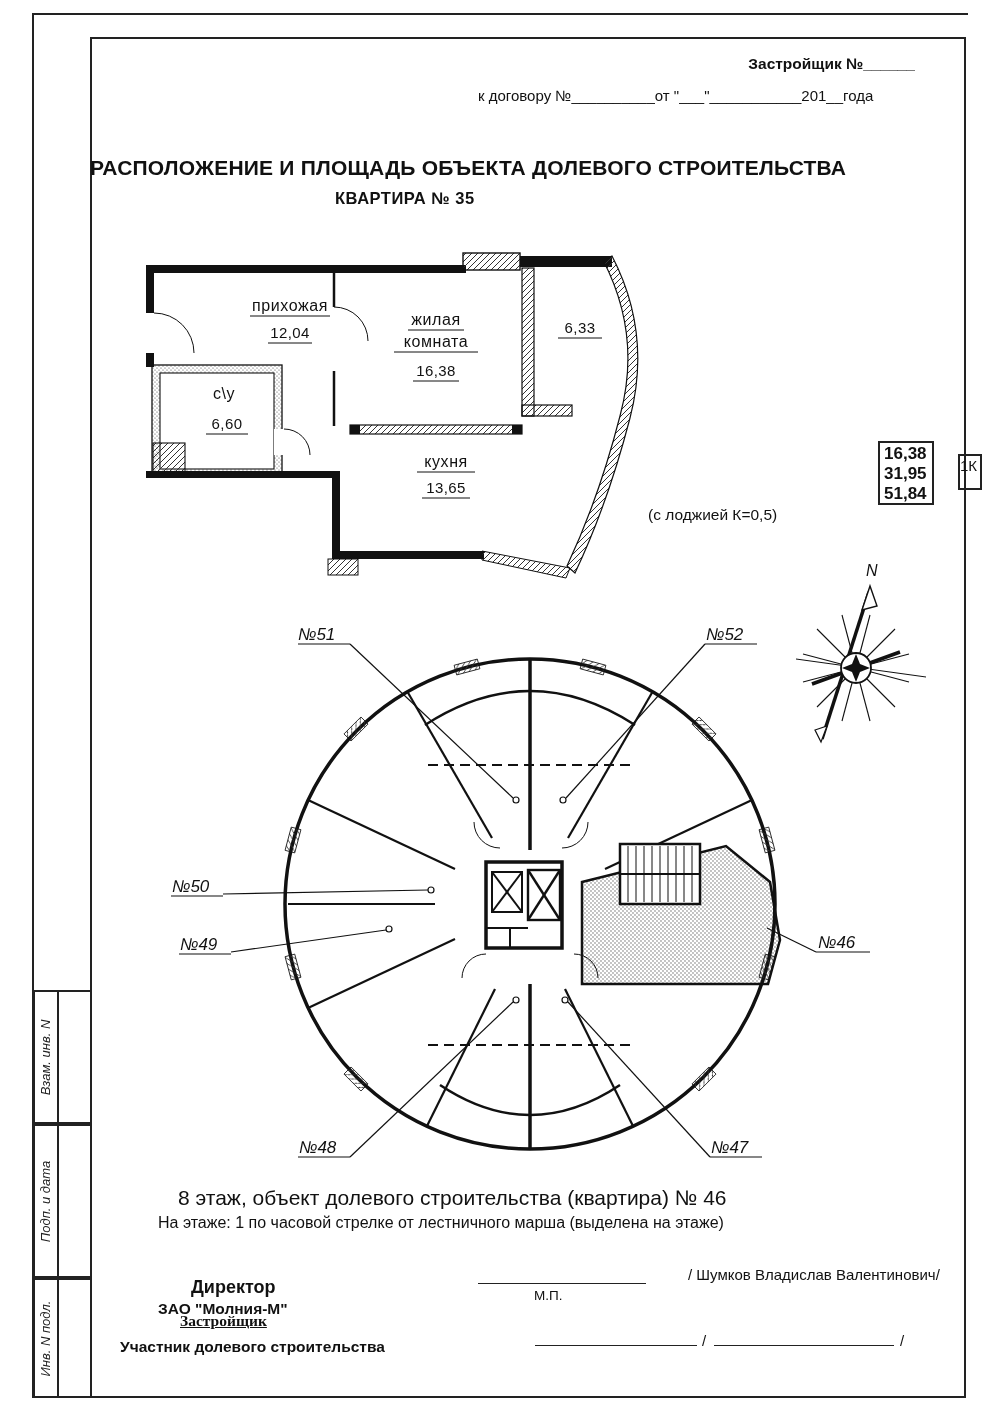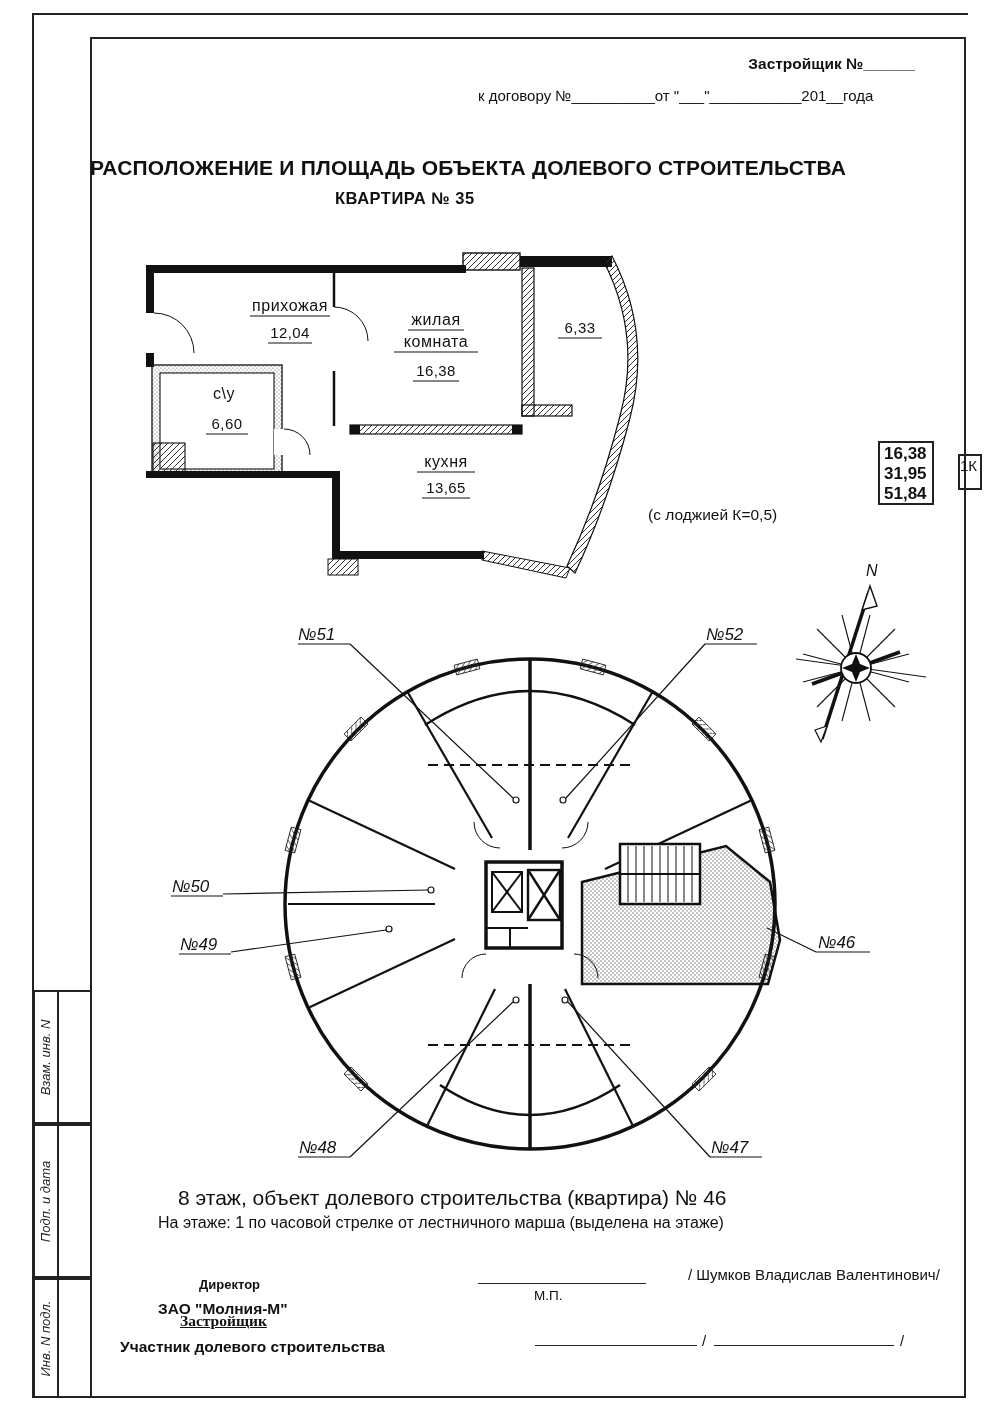--- a/index.html
+++ b/index.html
@@ -287,21 +287,21 @@
       <text class="flat-no" x="648" y="338">№46</text>
       <text class="flat-no" x="129" y="543">№48</text>
       <text class="flat-no" x="541" y="543">№47</text>
     </g>
   </svg>
 
   <div class="abs" style="left:178px; top:1186px; font-size:21px;">8 этаж, объект долевого строительства (квартира) № 46</div>
   <div class="abs" style="left:158px; top:1214px; font-size:16px;">На этаже:  1 по часовой стрелке от лестничного марша (выделена на этаже)</div>
 
   <div class="abs b" style="left:180px; top:1312px; font-size:15.5px; text-decoration:underline;font-family:Liberation Serif, serif;">Застройщик</div>
-  <div class="abs b" style="left:191px; top:1277px; font-size:13px;margin-left:8px;">Директор</div>
+  <div class="abs b" style="left:191px; top:1277px; font-size:18px;">Директор</div>
   <div class="abs b" style="left:158px; top:1300px; font-size:15.5px;">ЗАО "Молния-М"</div>
   <div class="abs sigline" style="left:478px; top:1268px; width:168px; height:15px;"></div>
   <div class="abs" style="left:688px; top:1266px; font-size:15px;">/ Шумков Владислав Валентинович/</div>
   <div class="abs" style="left:534px; top:1288px; font-size:13.5px;">М.П.</div>
 
   <div class="abs b" style="left:120px; top:1338px; font-size:15.5px;">Участник долевого строительства</div>
   <div class="abs sigline" style="left:535px; top:1330px; width:162px; height:15px;"></div>
   <div class="abs" style="left:702px; top:1332px; font-size:15px;">/</div>
   <div class="abs sigline" style="left:714px; top:1330px; width:180px; height:15px;"></div>
   <div class="abs" style="left:900px; top:1332px; font-size:15px;">/</div>

